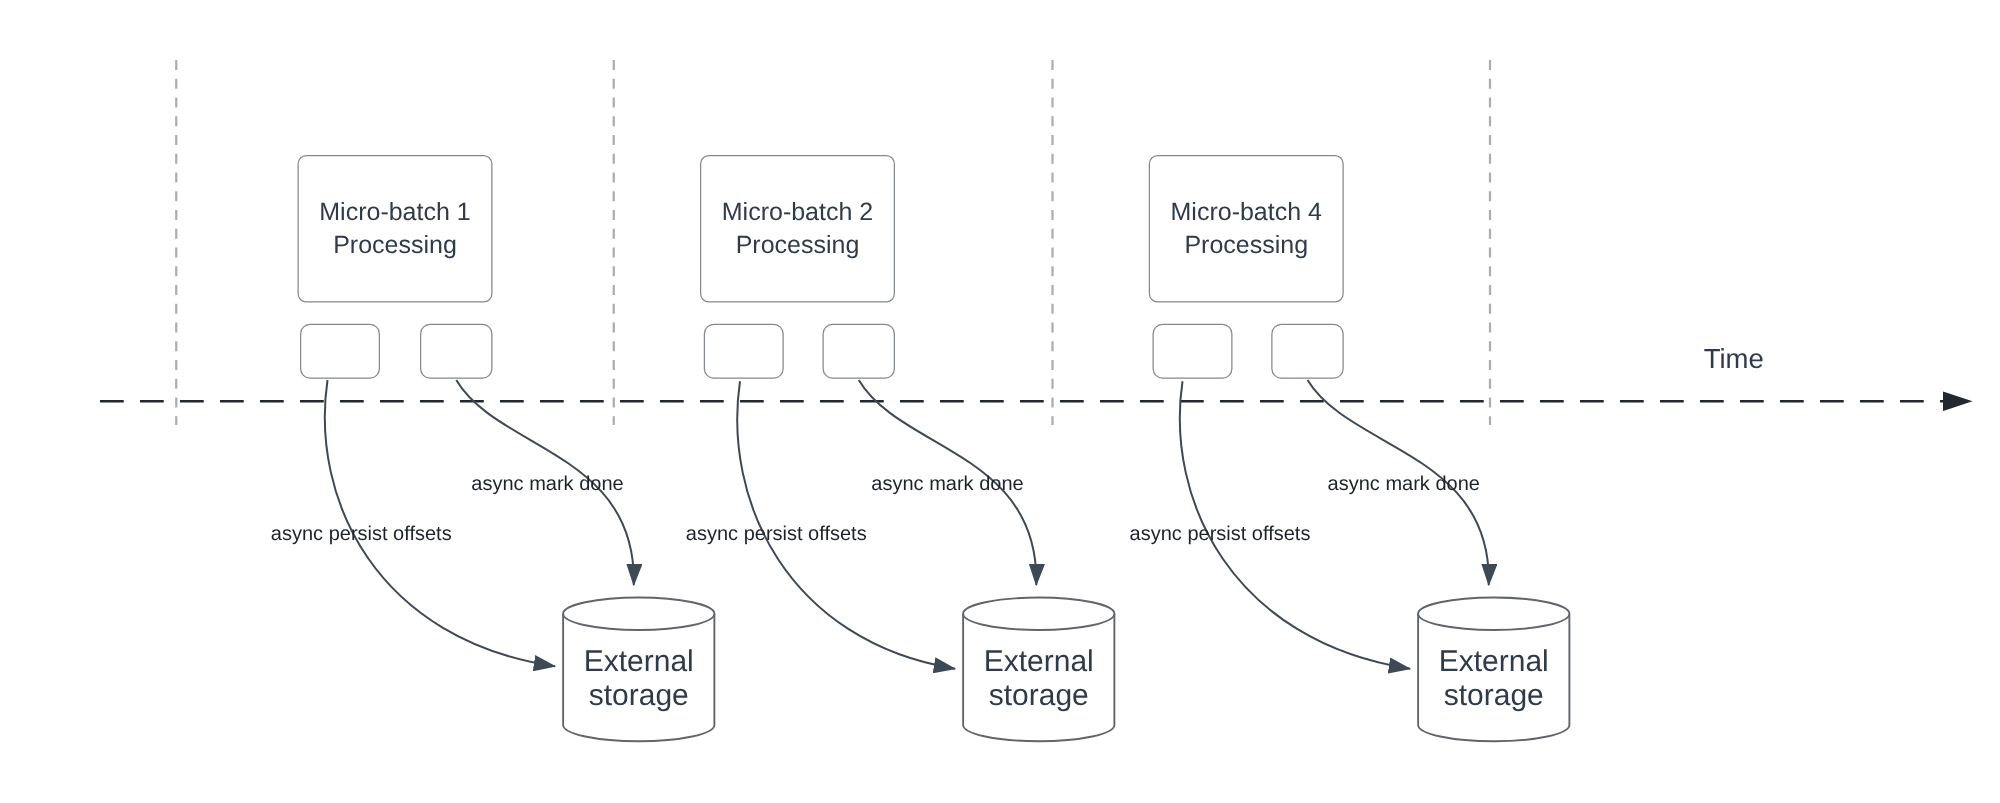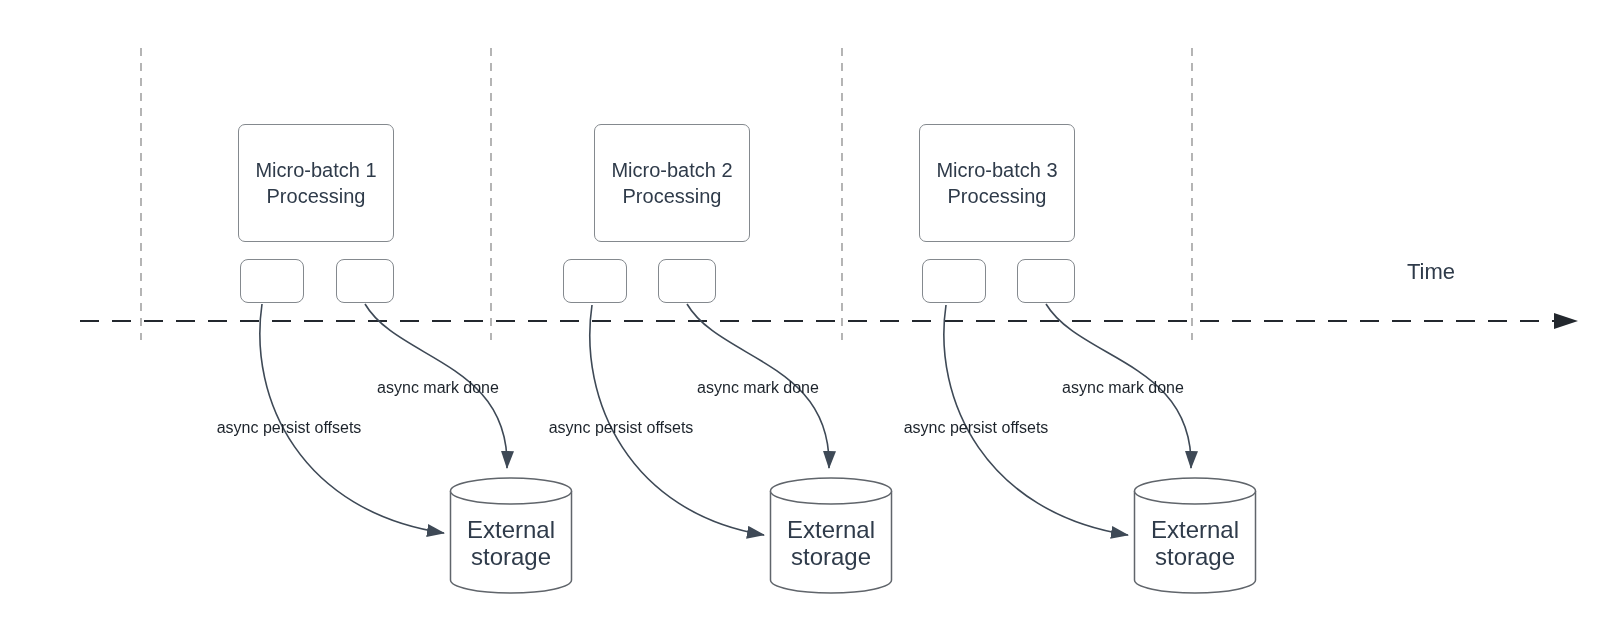--- a/index.html
+++ b/index.html
@@ -88,25 +88,24 @@
     top: 516px;
     width: 150px;
     transform: translateX(-50%);
     text-align: center;
     font-size: 24px;
     line-height: 27px;
     color: var(--text, #2f3b4a);
   }
   .time-label {
     position: absolute;
-    top: 259px;
+    top: 274px;
     transform: translateX(-50%);
     font-size: 22px;
     color: var(--text, #2f3b4a);
-    margin-left: 44px;
   }
 </style>
 </head>
 <body>
 
 <div class="stage">
 
   <svg class="layer" width="1600" height="642" viewBox="0 0 1600 642">
     <defs>
       <marker id="curveArrow" markerUnits="userSpaceOnUse" markerWidth="18" markerHeight="13" refX="17" refY="6.5" orient="auto">
@@ -155,38 +154,38 @@
   </div>
   <div class="smallbox a" style="left:240px;"></div>
   <div class="smallbox b" style="left:336px;"></div>
   <div class="conn-label" style="left:289px;top:419px;">async persist offsets</div>
   <div class="conn-label" style="left:438px;top:379px;">async mark done</div>
   <div class="cyl-label" style="left:511px;">
     <div>External</div>
     <div>storage</div>
   </div>
 
-  <div class="box" style="left:594px;">
+  <div class="box" style="left:560px;">
     <div>
       <div>Micro-batch 2</div>
       <div>Processing</div>
     </div>
   </div>
   <div class="smallbox a" style="left:563px;"></div>
   <div class="smallbox b" style="left:658px;"></div>
   <div class="conn-label" style="left:621px;top:419px;">async persist offsets</div>
   <div class="conn-label" style="left:758px;top:379px;">async mark done</div>
   <div class="cyl-label" style="left:831px;">
     <div>External</div>
     <div>storage</div>
   </div>
 
   <div class="box" style="left:919px;">
     <div>
-      <div>Micro-batch 3</div>
+      <div>Micro-batch 4</div>
       <div>Processing</div>
     </div>
   </div>
   <div class="smallbox a" style="left:922px;"></div>
   <div class="smallbox b" style="left:1017px;"></div>
   <div class="conn-label" style="left:976px;top:419px;">async persist offsets</div>
   <div class="conn-label" style="left:1123px;top:379px;">async mark done</div>
   <div class="cyl-label" style="left:1195px;">
     <div>External</div>
     <div>storage</div>

